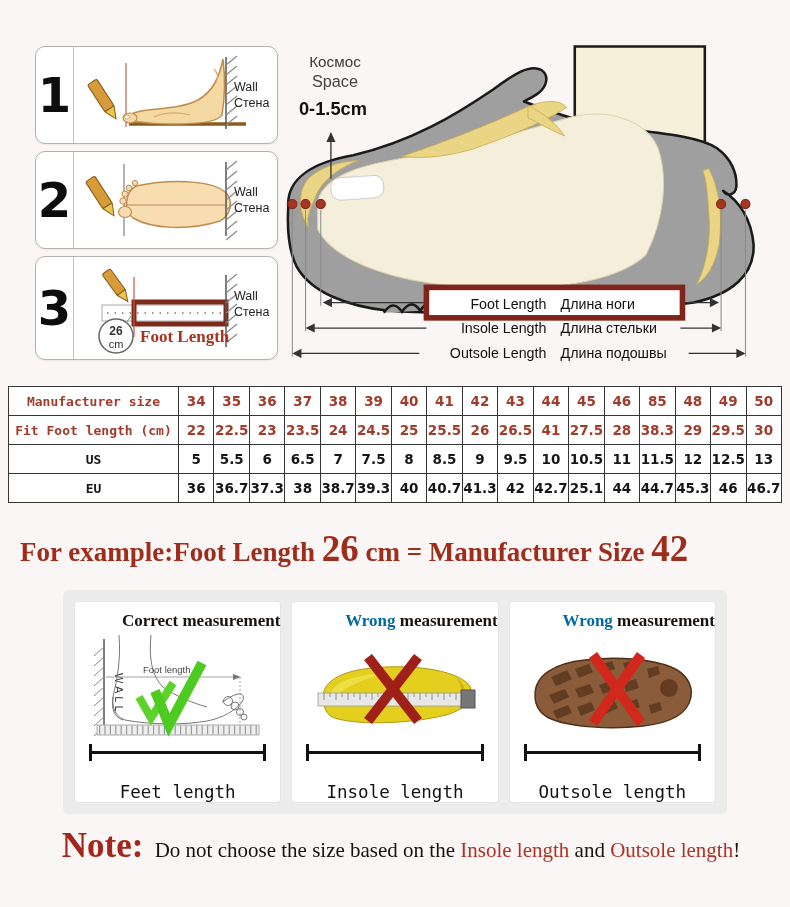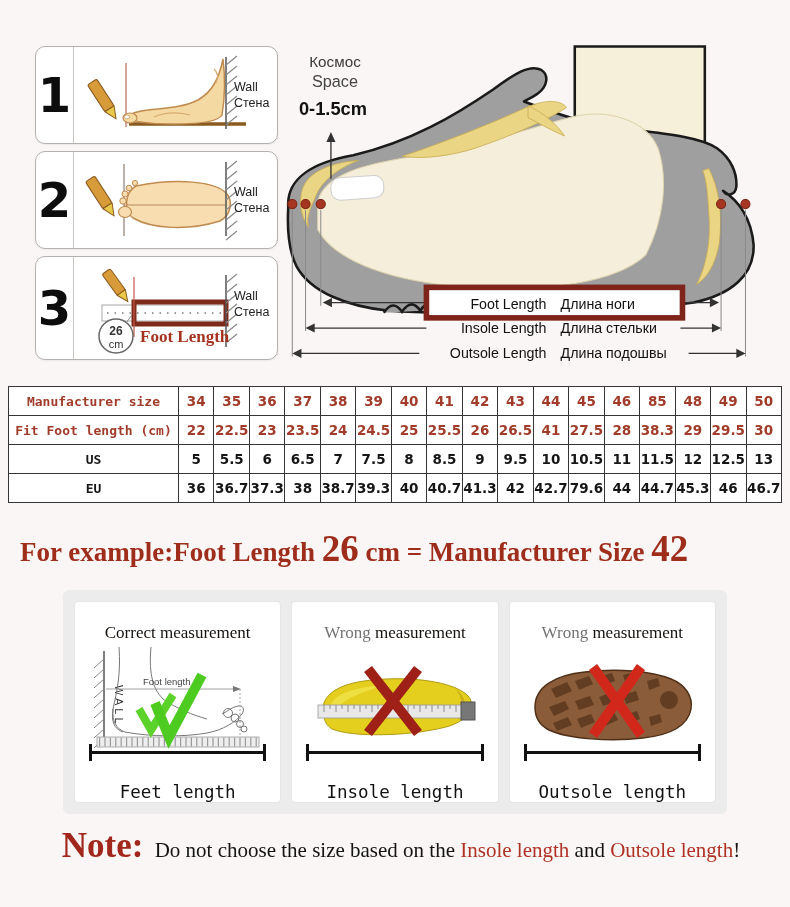--- a/index.html
+++ b/index.html
@@ -36,23 +36,23 @@
   .black{color:#161616;}
   
   .example{margin:24px 0 0 20px;font-family:"Liberation Serif",serif;font-weight:bold;
            color:#9e2d1c;font-size:27px;white-space:nowrap;}
   .example .big{font-size:37px;}
   
   .cards{margin:20px 0 0 63px;width:664px;height:224px;background:#ececec;
          border-radius:6px;display:flex;gap:12px;padding:12px;box-sizing:border-box;}
   .card{flex:1;background:#fff;border-radius:3px;display:flex;flex-direction:column;
         box-shadow:0 0 2px rgba(0,0,0,.1);}
-  .card-title{text-align:center;font-family:"Liberation Serif",serif;font-size:17px;
-              font-weight:normal;margin:21px 0 2px;white-space:nowrap;}
-  .t-red{color:#737373;}
+  .card-title{text-align:right;font-family:"Liberation Serif",serif;font-size:17px;
+              font-weight:bold;margin:9px 0 2px;white-space:nowrap;}
+  .t-red{color:#0369a1;}
   .t-black{color:#17120e;}
   .card-art{height:122px;position:relative;}
   .card-art svg{position:absolute;left:50%;top:0;transform:translateX(-50%);}
   .ibeam{display:flex;align-items:center;height:17px;margin:2px 14px 0;}
   .ibeam .cap{width:3px;height:17px;background:#111;}
   .ibeam .bar{flex:1;height:2.5px;background:#111;}
   .card-caption{text-align:center;font-family:"DejaVu Sans Mono",monospace;
                 font-size:17.5px;color:#111;margin-top:21px;white-space:nowrap;}
   
   .note{margin:12px 0 0 12px;font-family:"Liberation Serif",serif;font-size:21px;
@@ -301,21 +301,21 @@
           <td class="black">36.7</td>
           <td class="black">37.3</td>
           <td class="black">38</td>
           <td class="black">38.7</td>
           <td class="black">39.3</td>
           <td class="black">40</td>
           <td class="black">40.7</td>
           <td class="black">41.3</td>
           <td class="black">42</td>
           <td class="black">42.7</td>
-          <td class="black">79.6</td>
+          <td class="black">25.1</td>
           <td class="black">44</td>
           <td class="black">44.7</td>
           <td class="black">45.3</td>
           <td class="black">46</td>
           <td class="black">46.7</td>
         </tr>
       </tbody>
   </table>
 </div>
 

